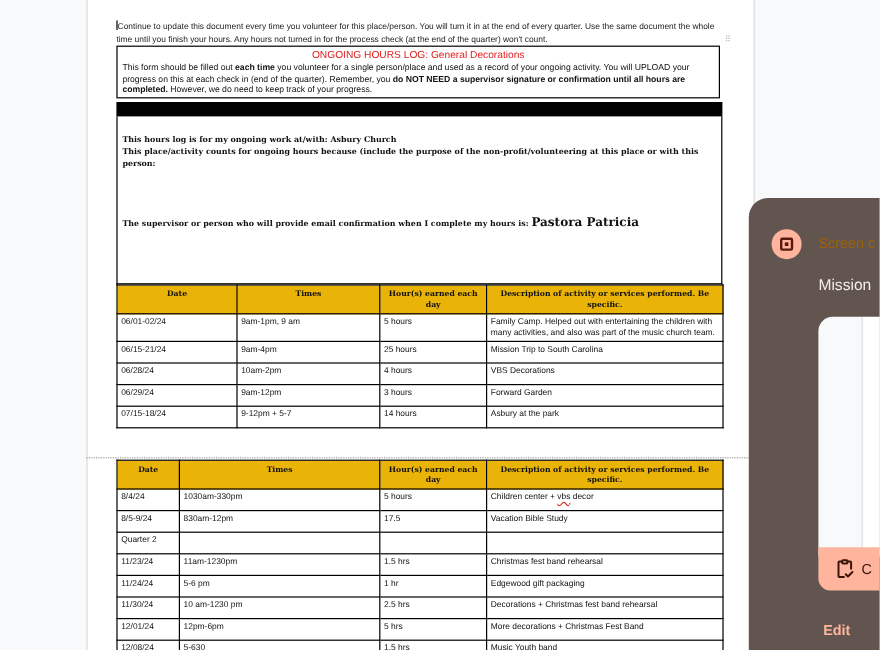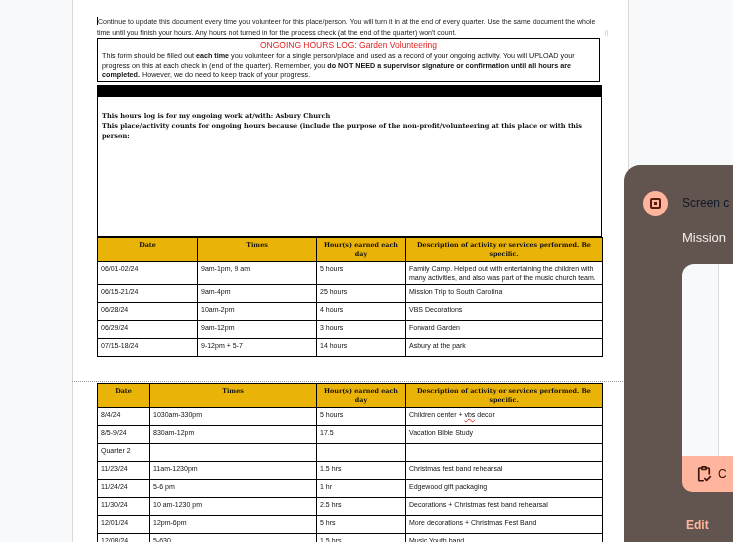--- a/index.html
+++ b/index.html
@@ -73,21 +73,21 @@
   .capture-icon {
     position:absolute; left:643px; top:191px; width:25px; height:25px; border-radius:50%;
     background:#ffb59d; display:flex; align-items:center; justify-content:center;
   }
   .capture-icon .sq {
     width:11px; height:11px; border:2px solid #5a1b0d; border-radius:2px; box-sizing:border-box;
     display:flex; align-items:center; justify-content:center;
   }
   .capture-icon .sq i { width:3px; height:3px; background:#5a1b0d; display:block; }
   .capture-label {
-    position:absolute; left:682px; top:196px; font-size:12px; color:#0f172a; white-space:nowrap;
+    position:absolute; left:682px; top:196px; font-size:12px; color:#a16207; white-space:nowrap;
   }
   .capture-title {
     position:absolute; left:682px; top:230px; font-size:13px; color:#f3ece9; white-space:nowrap;
   }
   .thumb {
     position:absolute; left:682px; top:264px; width:60px; height:200px;
     background:#f8f9fb; border-radius:12px 0 0 0; overflow:hidden;
   }
   .thumb .doc { position:absolute; left:36px; top:0; width:20px; height:200px; background:#fff; border-left:1px solid #ddd; }
   .copy-btn {
@@ -103,30 +103,31 @@
 </head>
 <body>
 
 <div class="page"></div>
 <div class="page-break"></div>
 
 <div class="intro"><span class="cursor"></span><span>Continue to update this document every time you volunteer for this place/person. You will turn it in at the end of every quarter. Use the same document the whole time until you finish your hours. Any hours not turned in for the process check (at the end of the quarter) won't count.</span></div>
 <div class="drag-handle">⠿</div>
 
 <div class="box">
-  <div class="title">ONGOING HOURS LOG: Garden Volunteering</div>
+  <div class="title">ONGOING HOURS LOG: General Decorations</div>
   <div><span>This form should be filled out </span><b>each time</b><span> you volunteer for a single person/place and used as a record of your ongoing activity. You will UPLOAD your progress on this at each check in (end of the quarter). Remember, you </span><b>do NOT NEED a supervisor signature or confirmation until all hours are completed.</b><span> However, we do need to keep track of your progress.</span></div>
 </div>
 
 <div class="black-bar"></div>
 
 <div class="info">
   <p>This hours log is for my ongoing work at/with: Asbury Church</p>
   <p>This place/activity counts for ongoing hours because (include the purpose of the non-profit/volunteering at this place or with this person:</p>
   <div class="gap1"></div>
+  <p><span>The supervisor or person who will provide email confirmation when I complete my hours is: </span><span class="sup-name">Pastora Patricia</span></p>
   <div class="gap2"></div>
 </div>
 
 <table class="log" id="t1">
   <colgroup>
       <col style="width:100px">
       <col style="width:119px">
       <col style="width:89px">
       <col style="width:197px">
     </colgroup>

